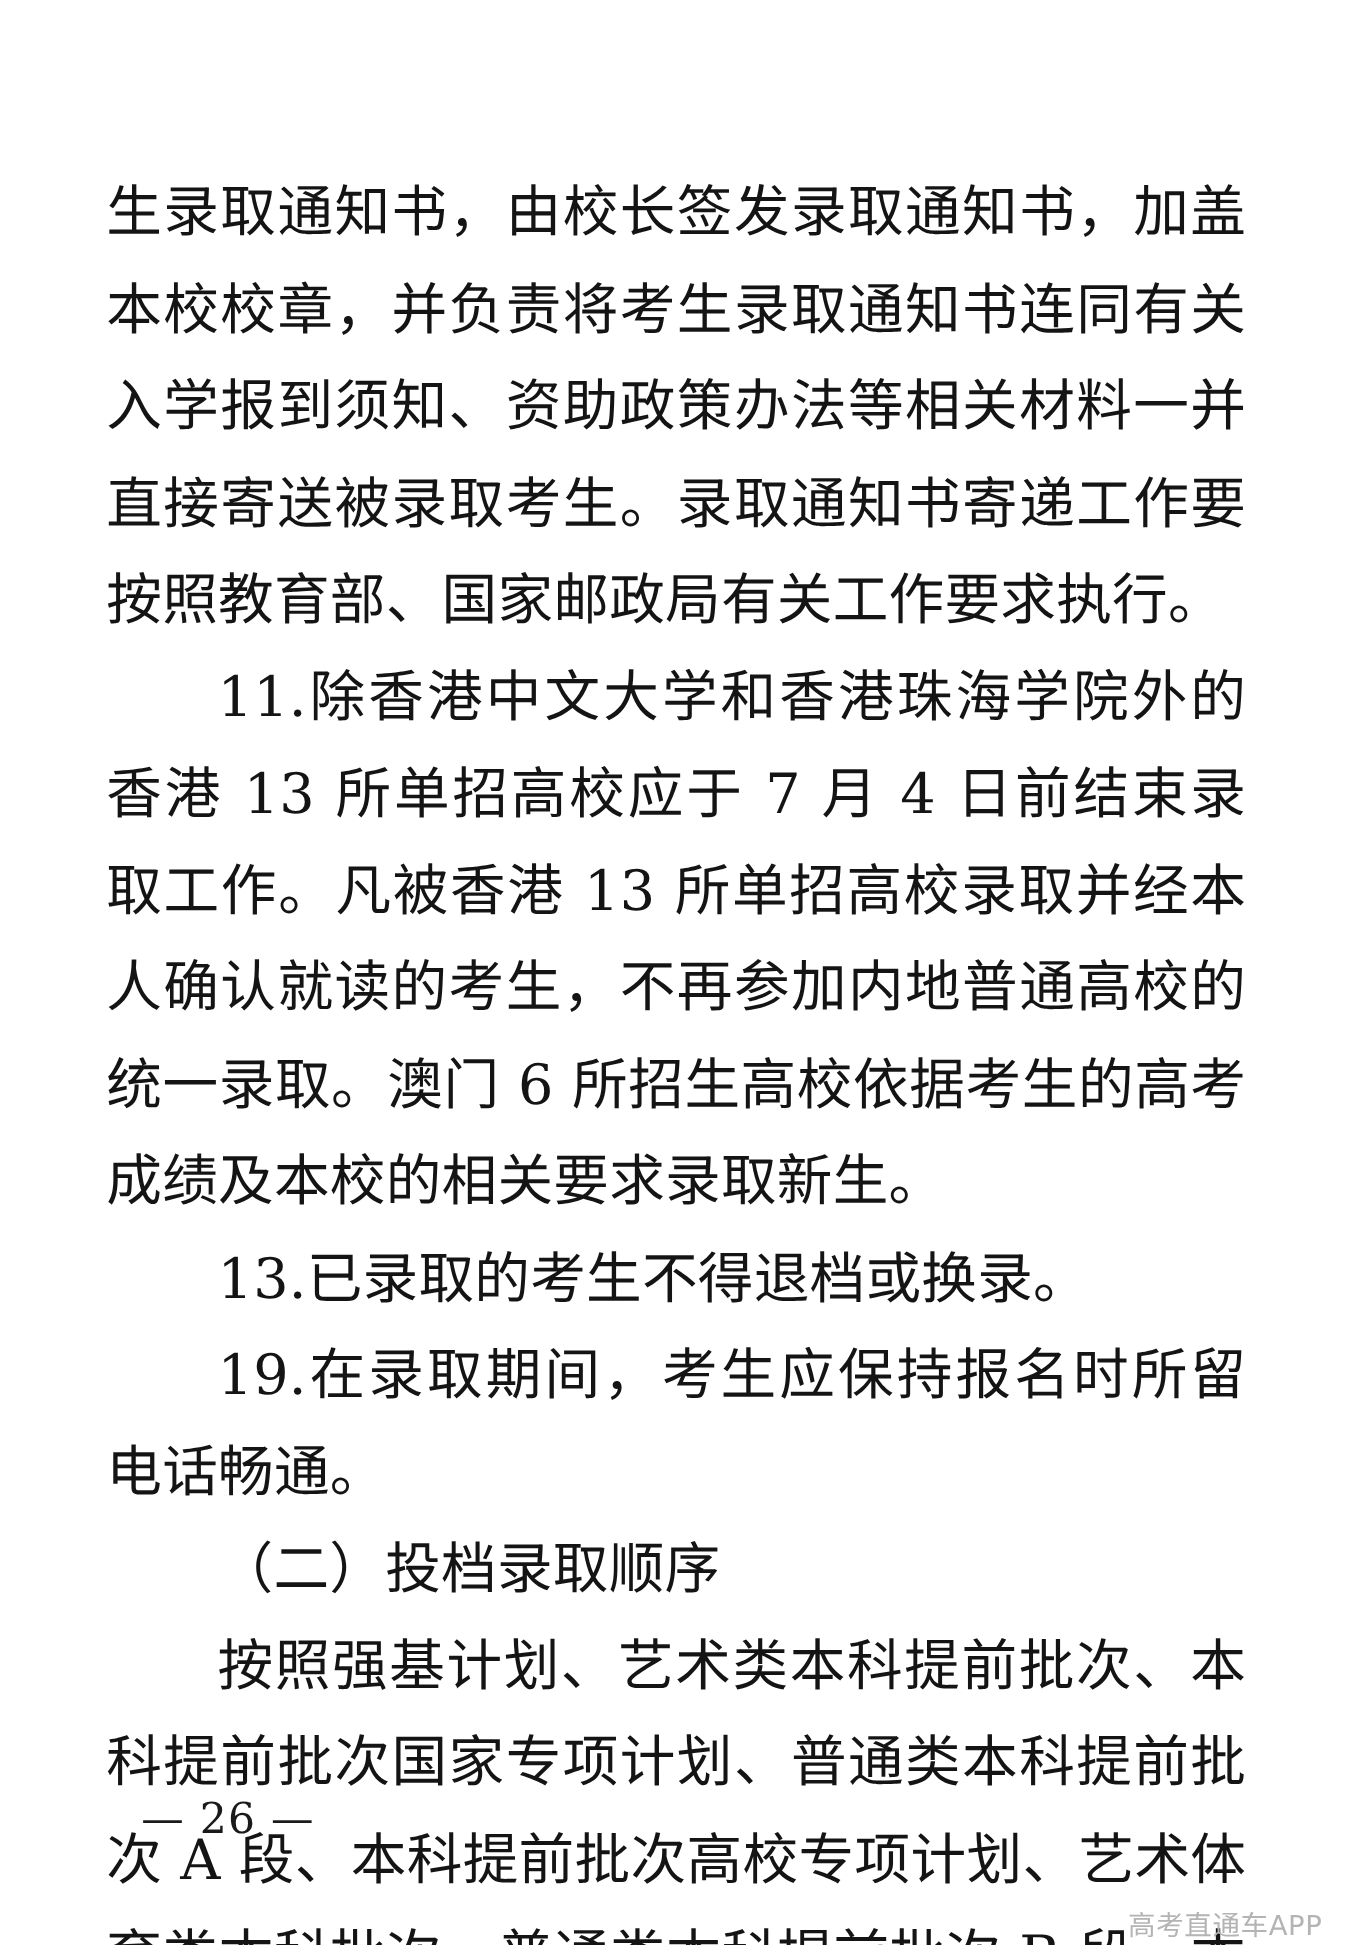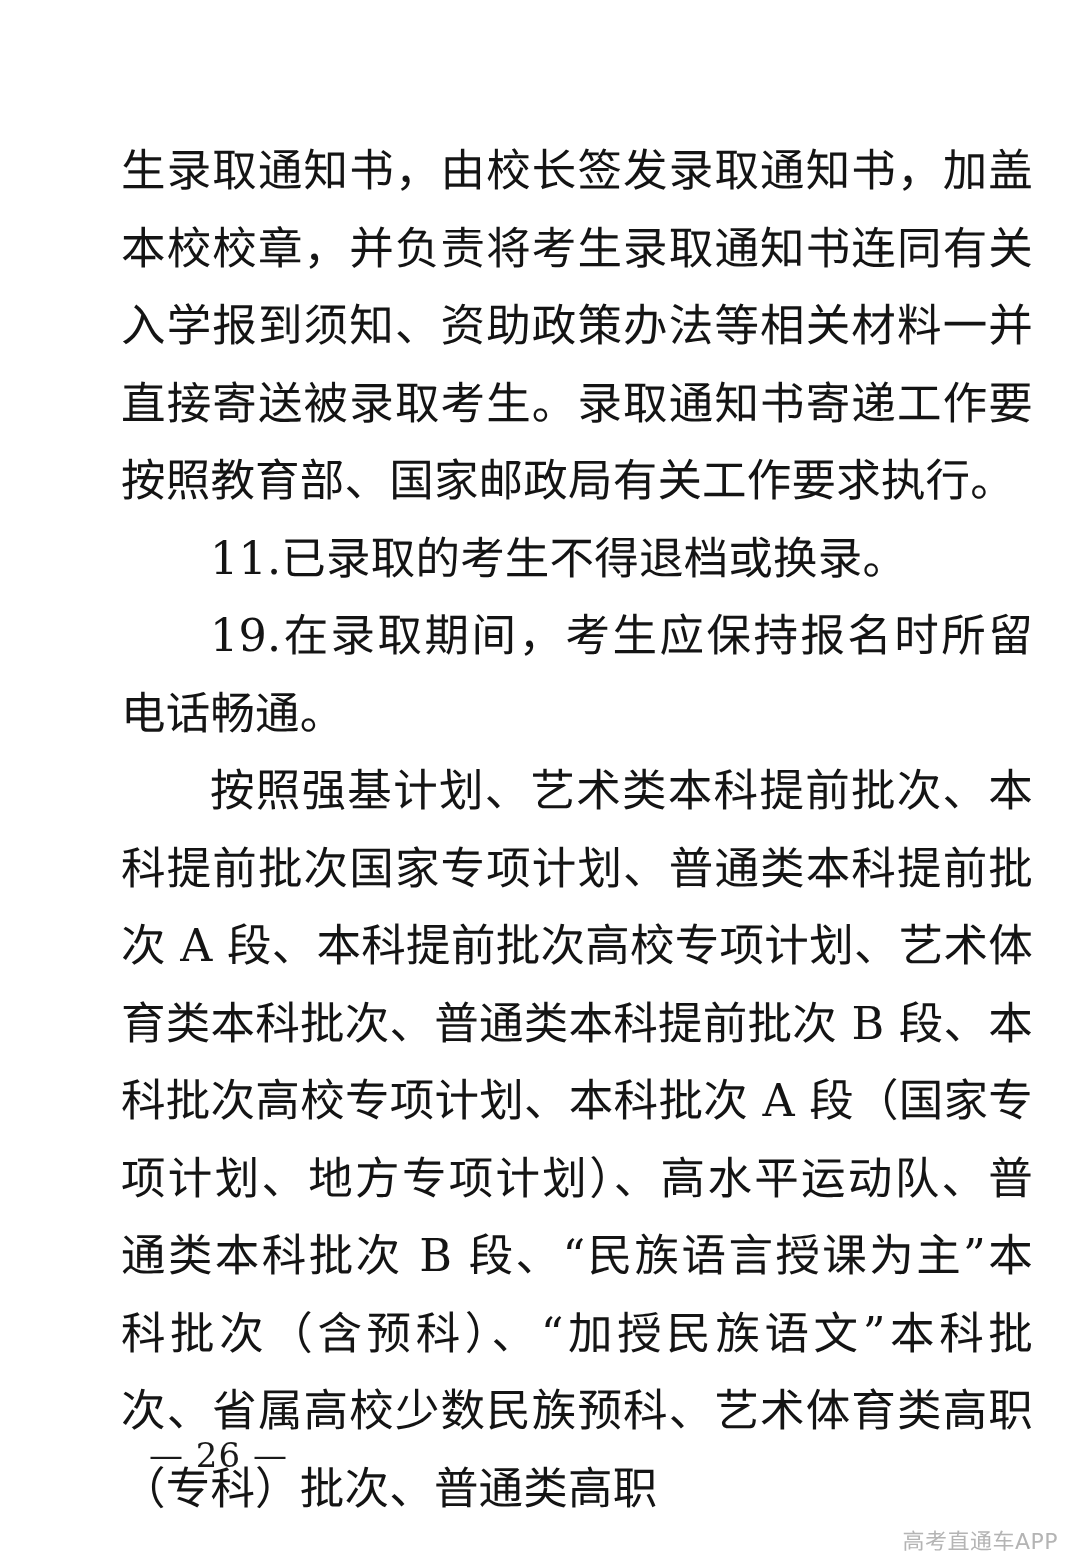--- a/index.html
+++ b/index.html
@@ -13,21 +13,20 @@
     position: relative;
     overflow: hidden;
     font-family: "DejaVu Serif", "Liberation Serif", serif;
     color: #111111;
   }
 
   .page {
     position: absolute;
     inset: 0;
     background: #ffffff;
-    margin-left: 36px;
   }
 
   .content {
     position: absolute;
     left: 85px;
     top: 132px;
     width: 912px;
   }
 
   .para {
@@ -84,26 +83,28 @@
 </style>
 </head>
 <body>
 
 <div class="page">
 
   <div class="content">
 
     <p class="para">生录取通知书，由校长签发录取通知书，加盖本校校章，并负责将考生录取通知书连同有关入学报到须知、资助政策办法等相关材料一并直接寄送被录取考生。录取通知书寄递工作要按照教育部、国家邮政局有关工作要求执行。</p>
 
+    <p class="para indent">11.除香港中文大学和香港珠海学院外的香港 13 所单招高校应于 7 月 4 日前结束录取工作。凡被香港 13 所单招高校录取并经本人确认就读的考生，不再参加内地普通高校的统一录取。澳门 6 所招生高校依据考生的高考成绩及本校的相关要求录取新生。</p>
 
 
-    <p class="para indent">11.已录取的考生不得退档或换录。</p>
+    <p class="para indent">13.已录取的考生不得退档或换录。</p>
 
     <p class="para indent">19.在录取期间，考生应保持报名时所留电话畅通。</p>
 
+    <p class="para heading">（二）投档录取顺序</p>
 
     <p class="para indent">按照强基计划、艺术类本科提前批次、本科提前批次国家专项计划、普通类本科提前批次 A 段、本科提前批次高校专项计划、艺术体育类本科批次、普通类本科提前批次 B 段、本科批次高校专项计划、本科批次 A 段（国家专项计划、地方专项计划）、高水平运动队、普通类本科批次 B 段、“民族语言授课为主”本科批次（含预科）、“加授民族语文”本科批次、省属高校少数民族预科、艺术体育类高职（专科）批次、普通类高职</p>
 
   </div>
 
   <div class="footer">
     <span class="page-number">— 26 —</span>
   </div>
 
   <div class="watermark">高考直通车APP</div>

